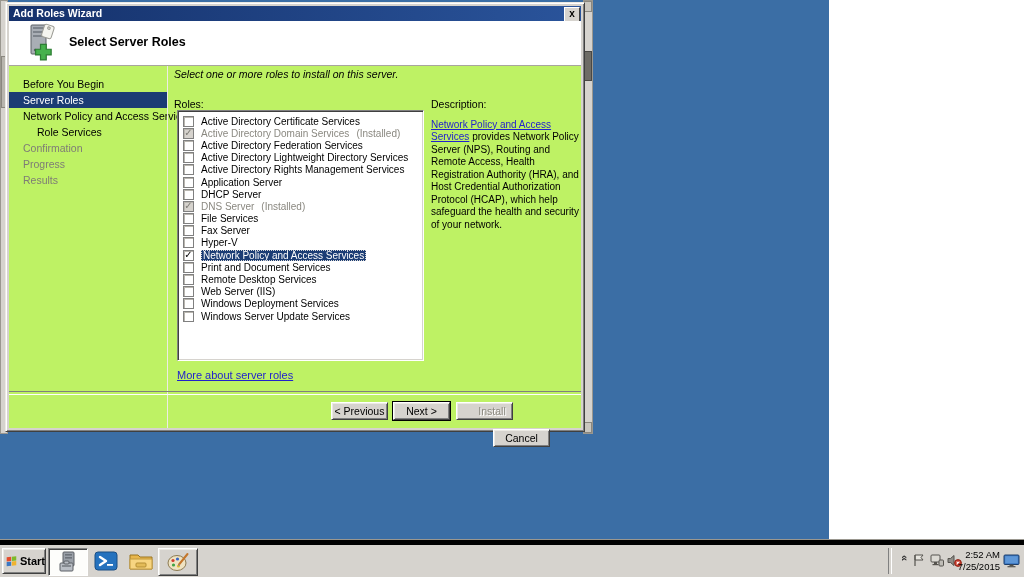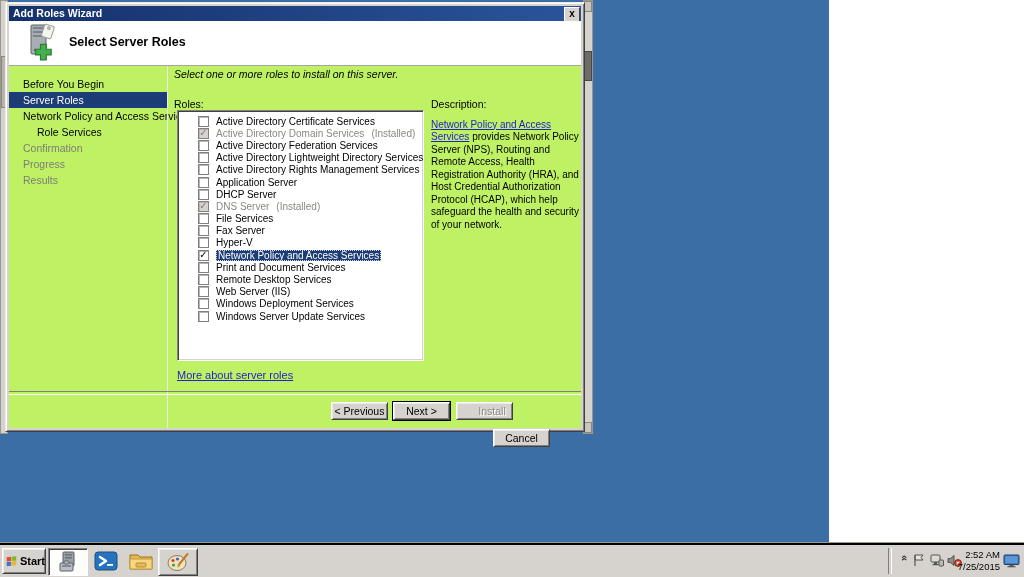--- a/index.html
+++ b/index.html
@@ -40,21 +40,21 @@
   .side-item.disabled{color:#7e7c76;}
   .side-item.indent{padding-left:28px;}
   #side-sep{position:absolute;left:158px;top:0;bottom:0;width:1px;background:#EDEBE5;}
 
   #instruction{position:absolute;left:165px;top:2px;color:#000;font-style:italic;}
   #roles-label{position:absolute;left:165px;top:32px;color:#000;}
   #roles-box{position:absolute;left:168px;top:44px;width:247px;height:251px;background:#fff;
              border:1px solid;border-color:#808080 #FFFFFF #FFFFFF #808080;
              box-shadow:inset 1px 1px 0 #404040, inset -1px -1px 0 #D6D3CE;
              padding-top:4px;box-sizing:border-box;overflow:hidden;}
-  .role-row{display:flex;align-items:center;height:12.2px;padding-left:20px;font-size:10px;white-space:nowrap;}
+  .role-row{display:flex;align-items:center;height:12.2px;padding-left:5px;font-size:10px;white-space:nowrap;}
   .role-cb{width:9px;height:9px;min-width:9px;background:#fff;border:1px solid #808080;
            box-shadow:inset 1px 1px 0 #b9b6af;margin-right:7px;position:relative;
            font-size:10px;line-height:8px;text-align:center;color:#000;}
   .role-row.installed .role-cb{background:#D6D3CE;color:#7e7c76;}
   .role-row .role-label{color:#000;}
   .role-row.installed .role-label,.role-row.installed .role-suffix{color:#8a8880;}
   .role-suffix{margin-left:7px;}
   .role-row.selected .role-label{background:var(--selection,#1B3C74);color:#fff;padding:0 2px;outline:1px dotted #d8d8d8;outline-offset:-1px;}
 
   #desc-panel{position:absolute;left:422px;top:32px;width:150px;color:#000;font-size:10px;line-height:12.5px;}
@@ -69,21 +69,21 @@
        box-shadow:inset 1px 1px 0 #ECEAE4, inset -1px -1px 0 #808080;
        font-family:"Liberation Sans",sans-serif;font-size:10.5px;color:#000;
        text-align:center;line-height:16px;cursor:default;padding:0;}
   #btn-previous{left:322px;}
   #btn-next{left:384px;box-shadow:0 0 0 1px #000, inset 1px 1px 0 #ECEAE4, inset -1px -1px 0 #808080;}
   #btn-install{left:447px;color:#8b897f;text-shadow:1px 1px 0 #fff;padding-left:15px;}
   #btn-cancel{left:484px;margin-top:27px;}
 
   
   #taskbar{position:absolute;left:0;bottom:0;width:1024px;height:32px;background:#D6D3CE;
-           border-top:2px solid #000000;box-shadow:0 -1px 0 #9a978f;}
+           border-top:5px solid #000000;box-shadow:0 -1px 0 #9a978f;}
   #start-btn{position:absolute;left:2px;top:3px;width:44px;height:26px;display:flex;align-items:center;gap:3px;
              padding-left:3px;box-sizing:border-box;}
   #start-label{font-size:11px;font-weight:bold;color:#000;}
   .tb-btn{position:absolute;top:3px;width:38px;height:26px;display:flex;align-items:center;justify-content:center;}
   .tb-btn.pressed{background:#FDFDFB;border:1px solid;border-color:#808080 #FFFFFF #FFFFFF #808080;
                   box-shadow:inset 1px 1px 0 #404040;}
   .tb-plain{position:absolute;top:4px;width:26px;height:24px;display:flex;align-items:center;justify-content:center;}
   #tb-servermgr{left:48px;}
   #tb-powershell{left:93px;}
   #tb-explorer{left:128px;}

